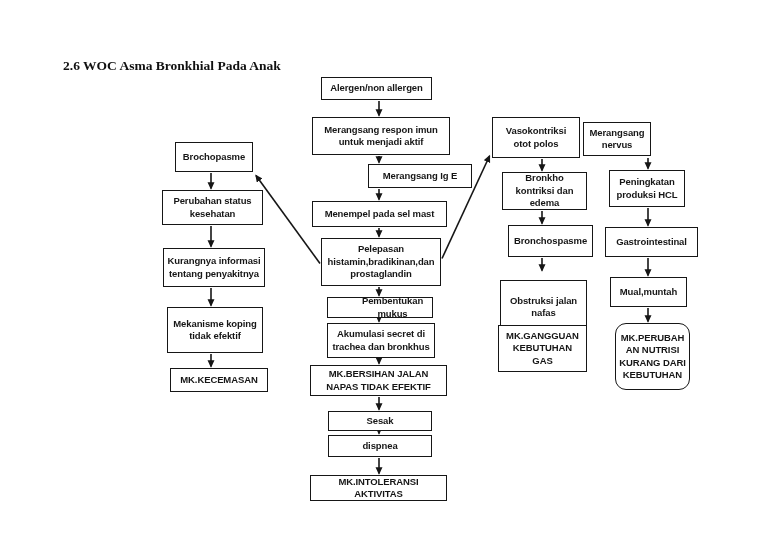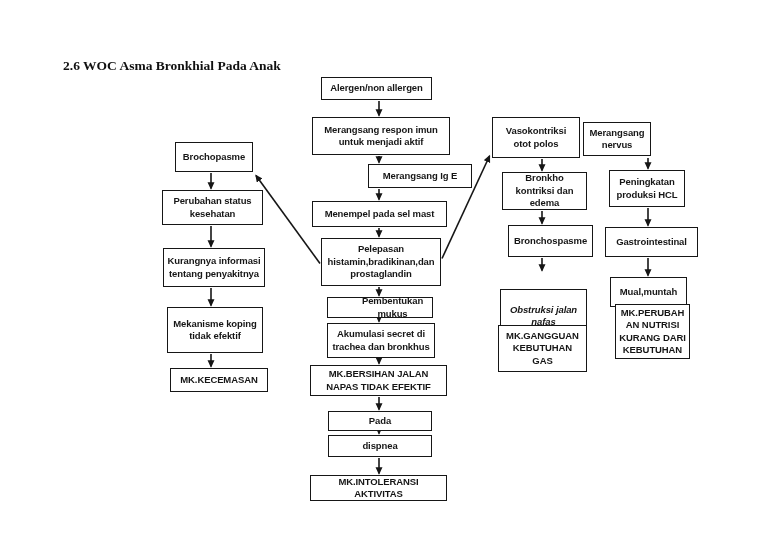--- a/index.html
+++ b/index.html
@@ -94,35 +94,35 @@
   </svg>
 
   <div class="node" style="left:321px; top:77px;  width:111px; height:23px;">Alergen/non allergen</div>
   <div class="node" style="left:312px; top:117px; width:138px; height:38px;">Merangsang respon imun untuk menjadi aktif</div>
   <div class="node" style="left:329px; top:164px; width:104px; height:24px;margin-left:39px;">Merangsang Ig E</div>
   <div class="node" style="left:312px; top:201px; width:135px; height:26px;">Menempel pada sel mast</div>
   <div class="node" style="left:321px; top:238px; width:120px; height:48px;">Pelepasan histamin,bradikinan,dan prostaglandin</div>
   <div class="node" style="left:327px; top:297px; width:106px; height:21px;padding-left:28px;">Pembentukan mukus</div>
   <div class="node" style="left:327px; top:323px; width:108px; height:35px;">Akumulasi secret di trachea dan bronkhus</div>
   <div class="node" style="left:310px; top:365px; width:137px; height:31px;">MK.BERSIHAN JALAN NAPAS TIDAK EFEKTIF</div>
-  <div class="node" style="left:328px; top:411px; width:104px; height:20px;">Pada</div>
+  <div class="node" style="left:328px; top:411px; width:104px; height:20px;">Sesak</div>
   <div class="node" style="left:328px; top:435px; width:104px; height:22px;">dispnea</div>
   <div class="node" style="left:310px; top:475px; width:137px; height:26px;">MK.INTOLERANSI AKTIVITAS</div>
 
   <div class="node" style="left:175px; top:142px; width:78px;  height:30px;">Brochopasme</div>
   <div class="node" style="left:162px; top:190px; width:101px; height:35px;">Perubahan status kesehatan</div>
   <div class="node" style="left:163px; top:248px; width:102px; height:39px;">Kurangnya informasi tentang penyakitnya</div>
   <div class="node" style="left:167px; top:307px; width:96px;  height:46px;">Mekanisme koping tidak efektif</div>
   <div class="node" style="left:170px; top:368px; width:98px;  height:24px;">MK.KECEMASAN</div>
 
   <div class="node" style="left:492px; top:117px; width:88px; height:41px;">Vasokontriksi otot polos</div>
   <div class="node" style="left:502px; top:172px; width:85px; height:38px;">Bronkho kontriksi dan edema</div>
   <div class="node" style="left:500px; top:225px; width:85px; height:32px;margin-left:8px;">Bronchospasme</div>
-  <div class="node" style="left:500px; top:289px; width:87px; height:54px;font-style:italic;">Obstruksi jalan nafas</div>
+  <div class="node" style="left:500px; top:280px; width:87px; height:54px;">Obstruksi jalan nafas</div>
   <div class="node" style="left:498px; top:325px; width:89px; height:47px;">MK.GANGGUAN KEBUTUHAN GAS</div>
 
   <div class="node" style="left:583px; top:122px; width:68px; height:34px;">Merangsang nervus</div>
   <div class="node" style="left:609px; top:170px; width:76px; height:37px;">Peningkatan produksi HCL</div>
   <div class="node" style="left:605px; top:227px; width:93px; height:30px;">Gastrointestinal</div>
   <div class="node" style="left:610px; top:277px; width:77px; height:30px;">Mual,muntah</div>
-  <div class="node" style="left:615px; top:304px; width:75px; height:55px;">MK.PERUBAHAN NUTRISI KURANG DARI KEBUTUHAN</div>
+  <div class="node" style="left:615px; top:323px; width:75px; height:67px;border-radius:11px;">MK.PERUBAHAN NUTRISI KURANG DARI KEBUTUHAN</div>
 
 </div>
 
 </body></html>

